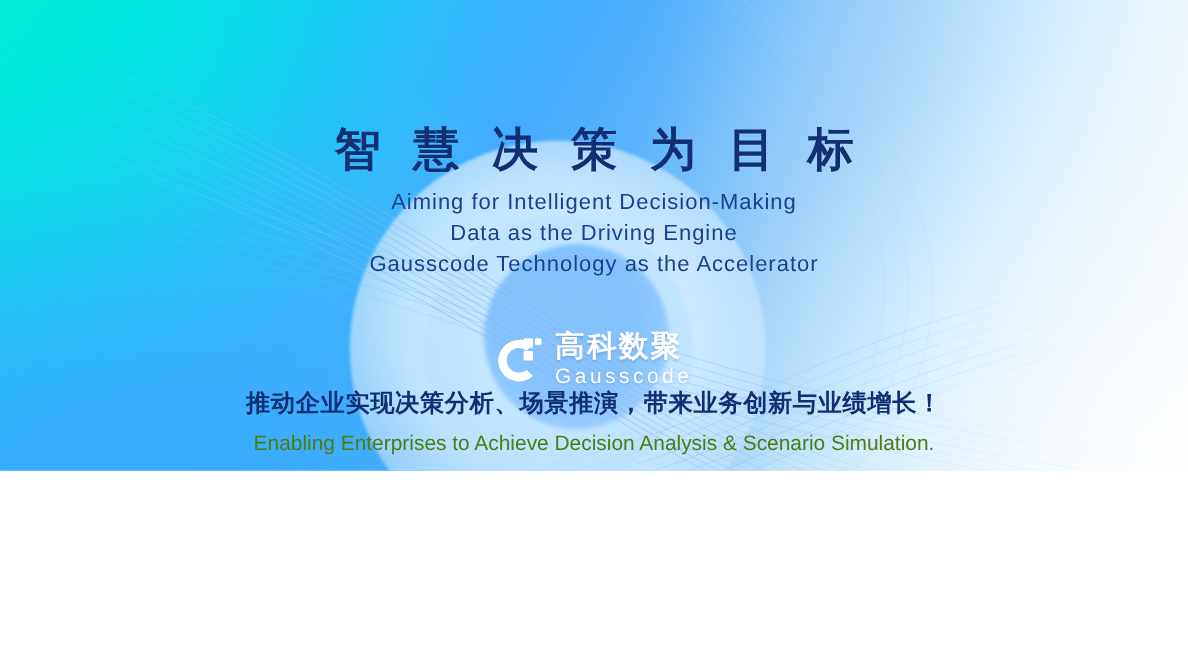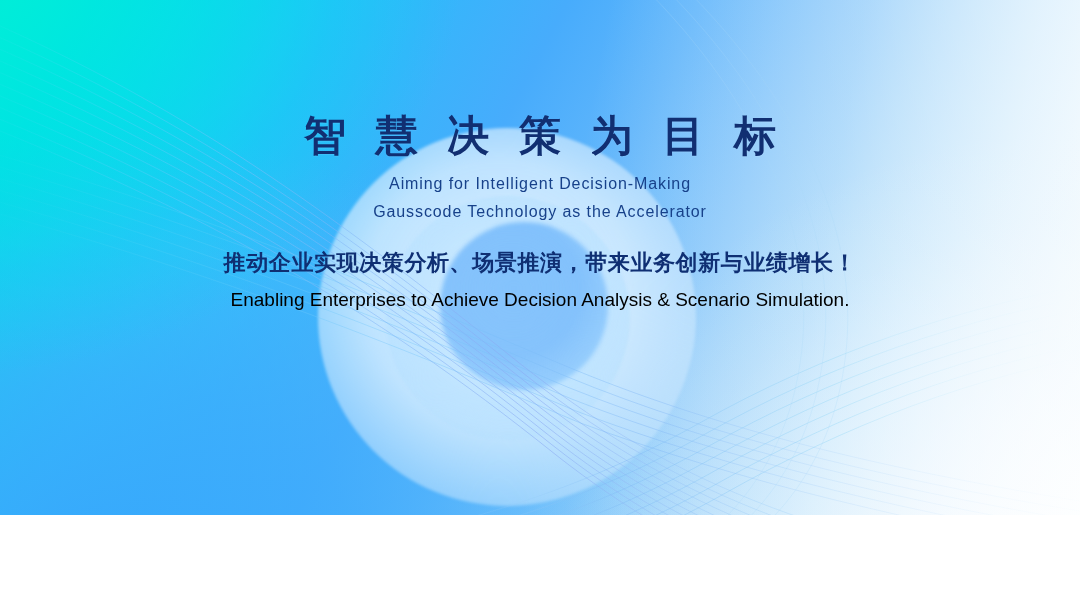--- a/index.html
+++ b/index.html
@@ -4,21 +4,21 @@
 <title>Gausscode Banner</title>
 <style>
   html,body{margin:0;padding:0;background:#ffffff;}
   body{
     font-family:"Liberation Sans","DejaVu Sans",sans-serif;
     -webkit-font-smoothing:antialiased;
   }
   #banner{
     position:relative;
     width:1080px;
-    height:515px;
+    height:428px;
     overflow:hidden;
     isolation:isolate;
   }
 
   
   .bg-layer{position:absolute;inset:0;}
 
   
   .bg-base{
     background:
@@ -127,21 +127,21 @@
     text-indent:9px;
     white-space:nowrap;
     text-shadow:0 1px 0 rgba(255,255,255,.08);
   }
   .headline .hl3{letter-spacing:6px;text-indent:6px;}
 
   .sub{
     margin-top:9px;
     text-align:center;
     color:#17418A;
-    font-size:16px;
+    font-size:20px;
     line-height:28px;
     letter-spacing:.9px;
     white-space:nowrap;
   }
 
   
   .logo{
     margin-top:48px;
     display:flex;align-items:center;gap:11px;
   }
@@ -152,31 +152,30 @@
     color:#ffffff;font-size:27px;font-weight:700;letter-spacing:2px;
     text-shadow:0 1px 2px rgba(20,70,140,.18);
   }
   .logo-en{
     color:#ffffff;font-size:19px;font-weight:400;letter-spacing:3.2px;
     margin-top:4px;
     text-shadow:0 1px 2px rgba(20,70,140,.18);
   }
 
   .tagline-cn{
-    margin-top:22px;
     color:#0F2F73;
     font-size:22px;
     font-weight:700;
     letter-spacing:.6px;
     white-space:nowrap;
   }
   .tagline-en{
     margin-top:9px;
     text-align:center;
-    color:#000000;
+    color:#4d7c0f;
     font-size:19px;
     line-height:26px;
     white-space:nowrap;
   }
   .tagline-en .ten2{letter-spacing:3.1px;}
 </style>
 </head>
 <body>
 
 <div id="banner">
@@ -256,23 +255,38 @@
   </div>
 
   <div class="content">
 
     <div class="headline">
       <div class="hl1">智 慧 决 策 为 目 标</div>
     </div>
 
     <div class="sub">
       <div>Aiming for Intelligent Decision-Making</div>
+      <div>Data as the Driving Engine</div>
       <div>Gausscode Technology as the Accelerator</div>
     </div>
 
+    <div class="logo">
+      <span class="logo-mark">
+        <svg viewBox="0 0 43 43" aria-hidden="true">
+          <path fill="#ffffff" d="M21.5 2.6c4.6 0 8.8 1.7 12 4.6l-5.6 5.6a11.2 11.2 0 1 0 0 17.5l5.6 5.6a18.9 18.9 0 1 1-12-32.9z"></path>
+          <rect x="25.0" y="1.6" width="8.6" height="8.6" rx="1.1" fill="#ffffff"></rect>
+          <rect x="35.4" y="1.6" width="5.9" height="5.9" rx="1.0" fill="#ffffff"></rect>
+          <rect x="25.0" y="13.1" width="8.6" height="8.6" rx="1.1" fill="#ffffff"></rect>
+        </svg>
+      </span>
+      <span class="logo-text">
+        <span class="logo-cn">高科数聚</span>
+        <span class="logo-en">Gausscode</span>
+      </span>
+    </div>
 
     <div class="tagline-cn">推动企业实现决策分析、场景推演，带来业务创新与业绩增长！</div>
 
     <div class="tagline-en">
       <div class="ten1">Enabling Enterprises to Achieve Decision Analysis &amp; Scenario Simulation.</div>
     </div>
 
   </div>
 </div>
 

